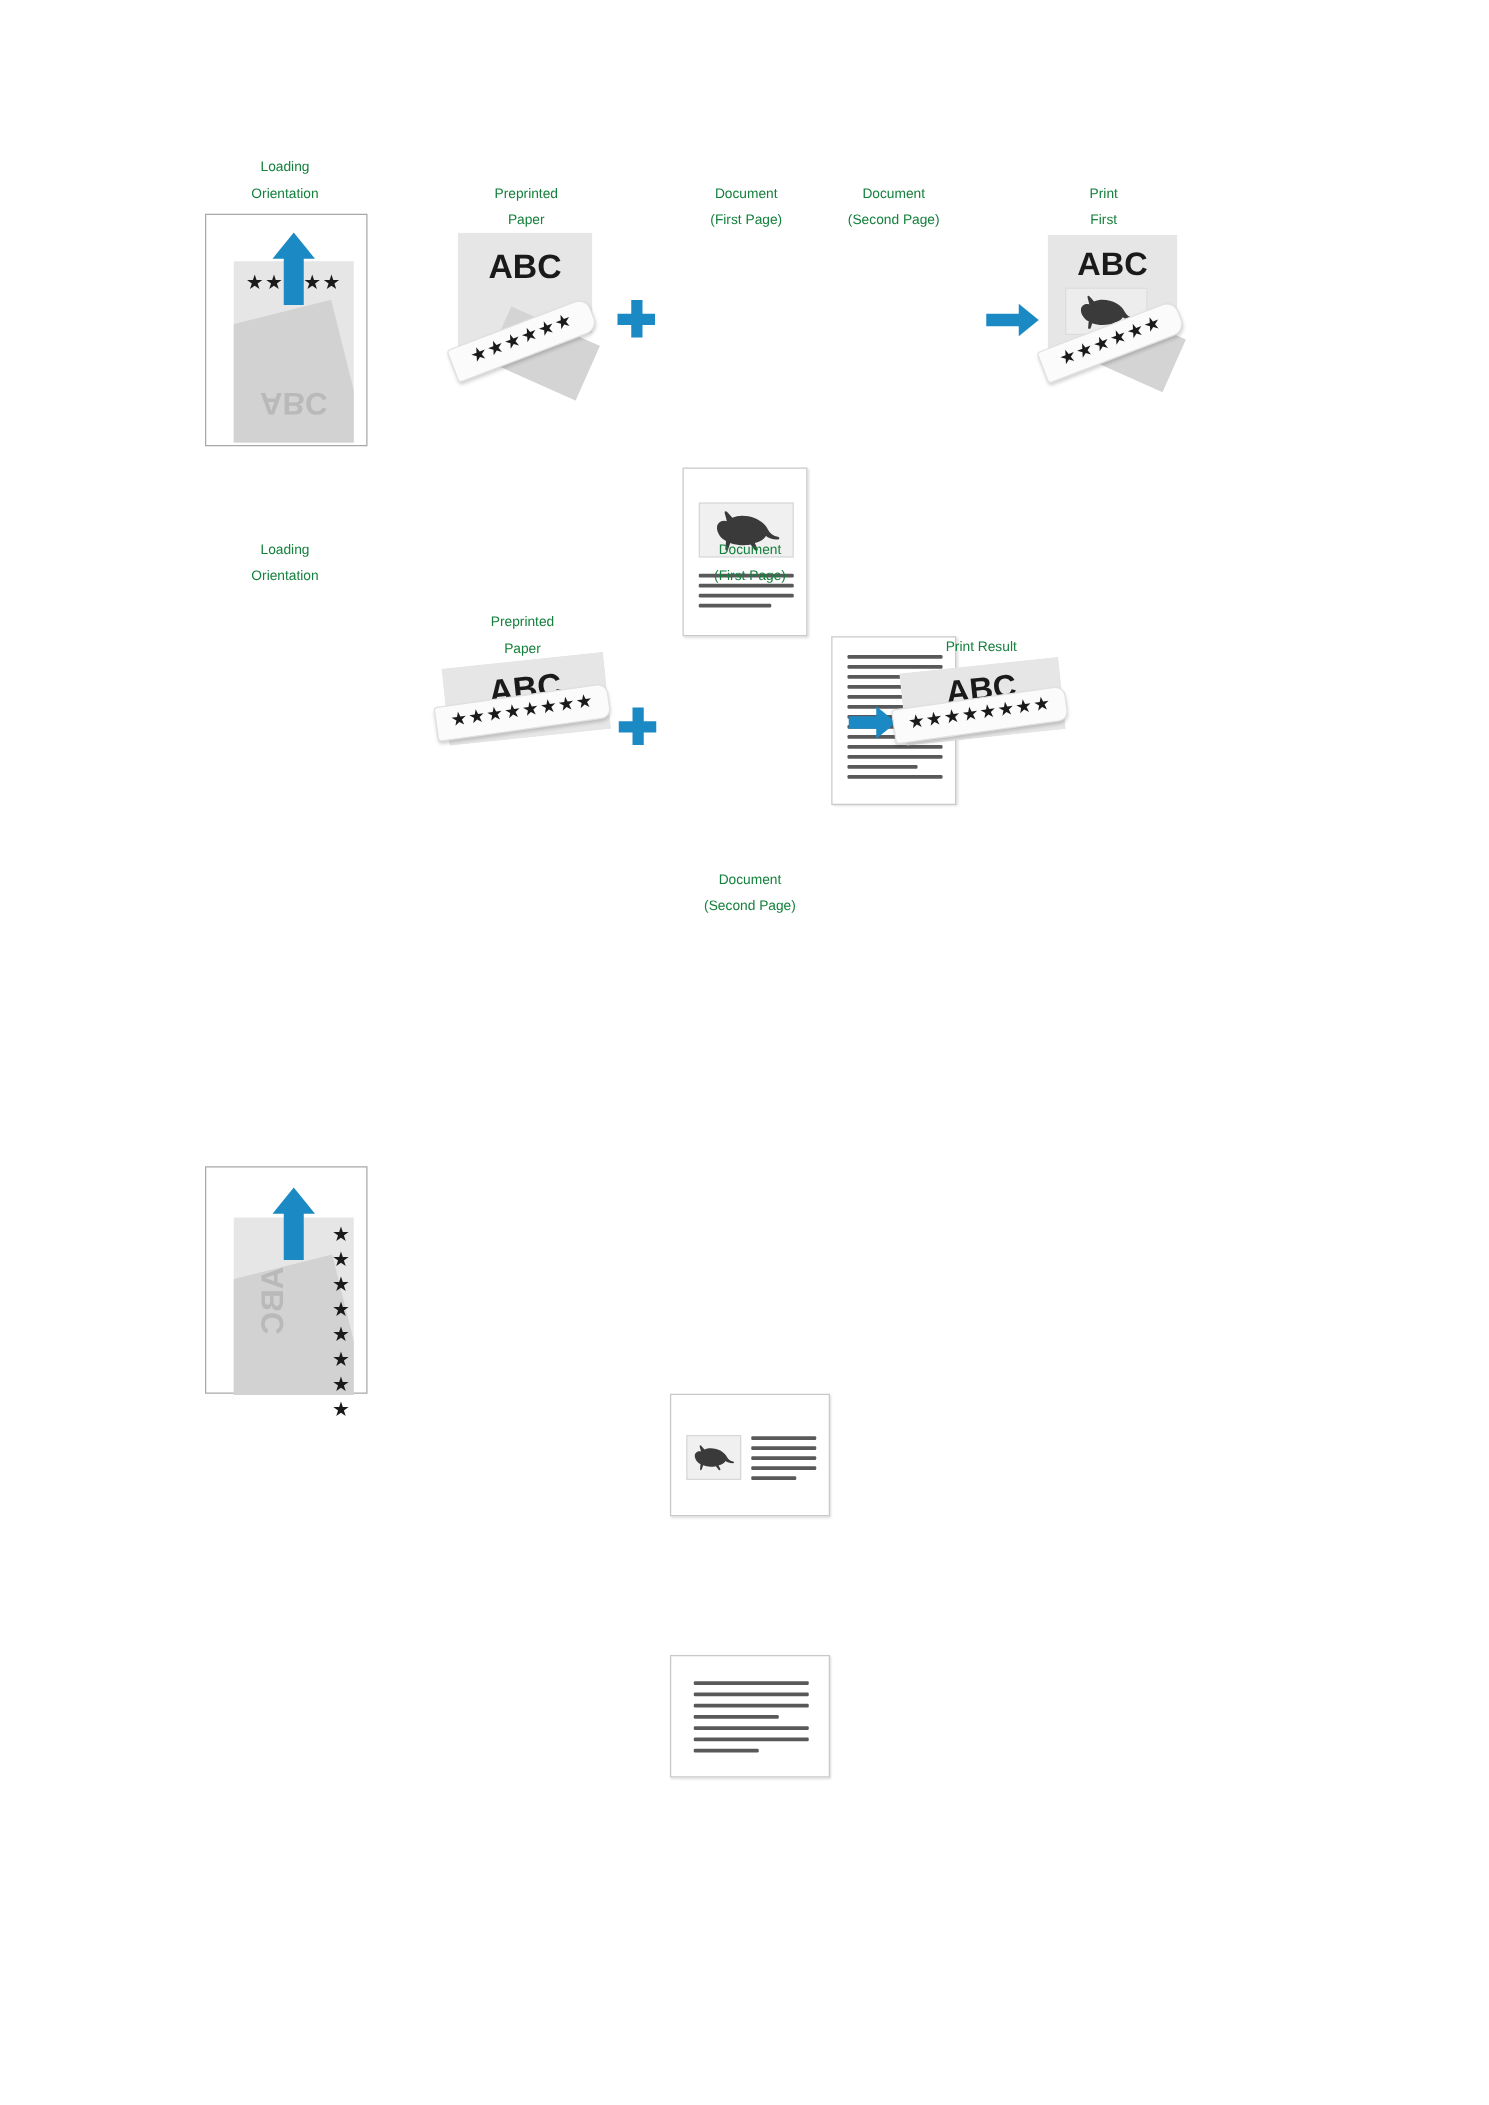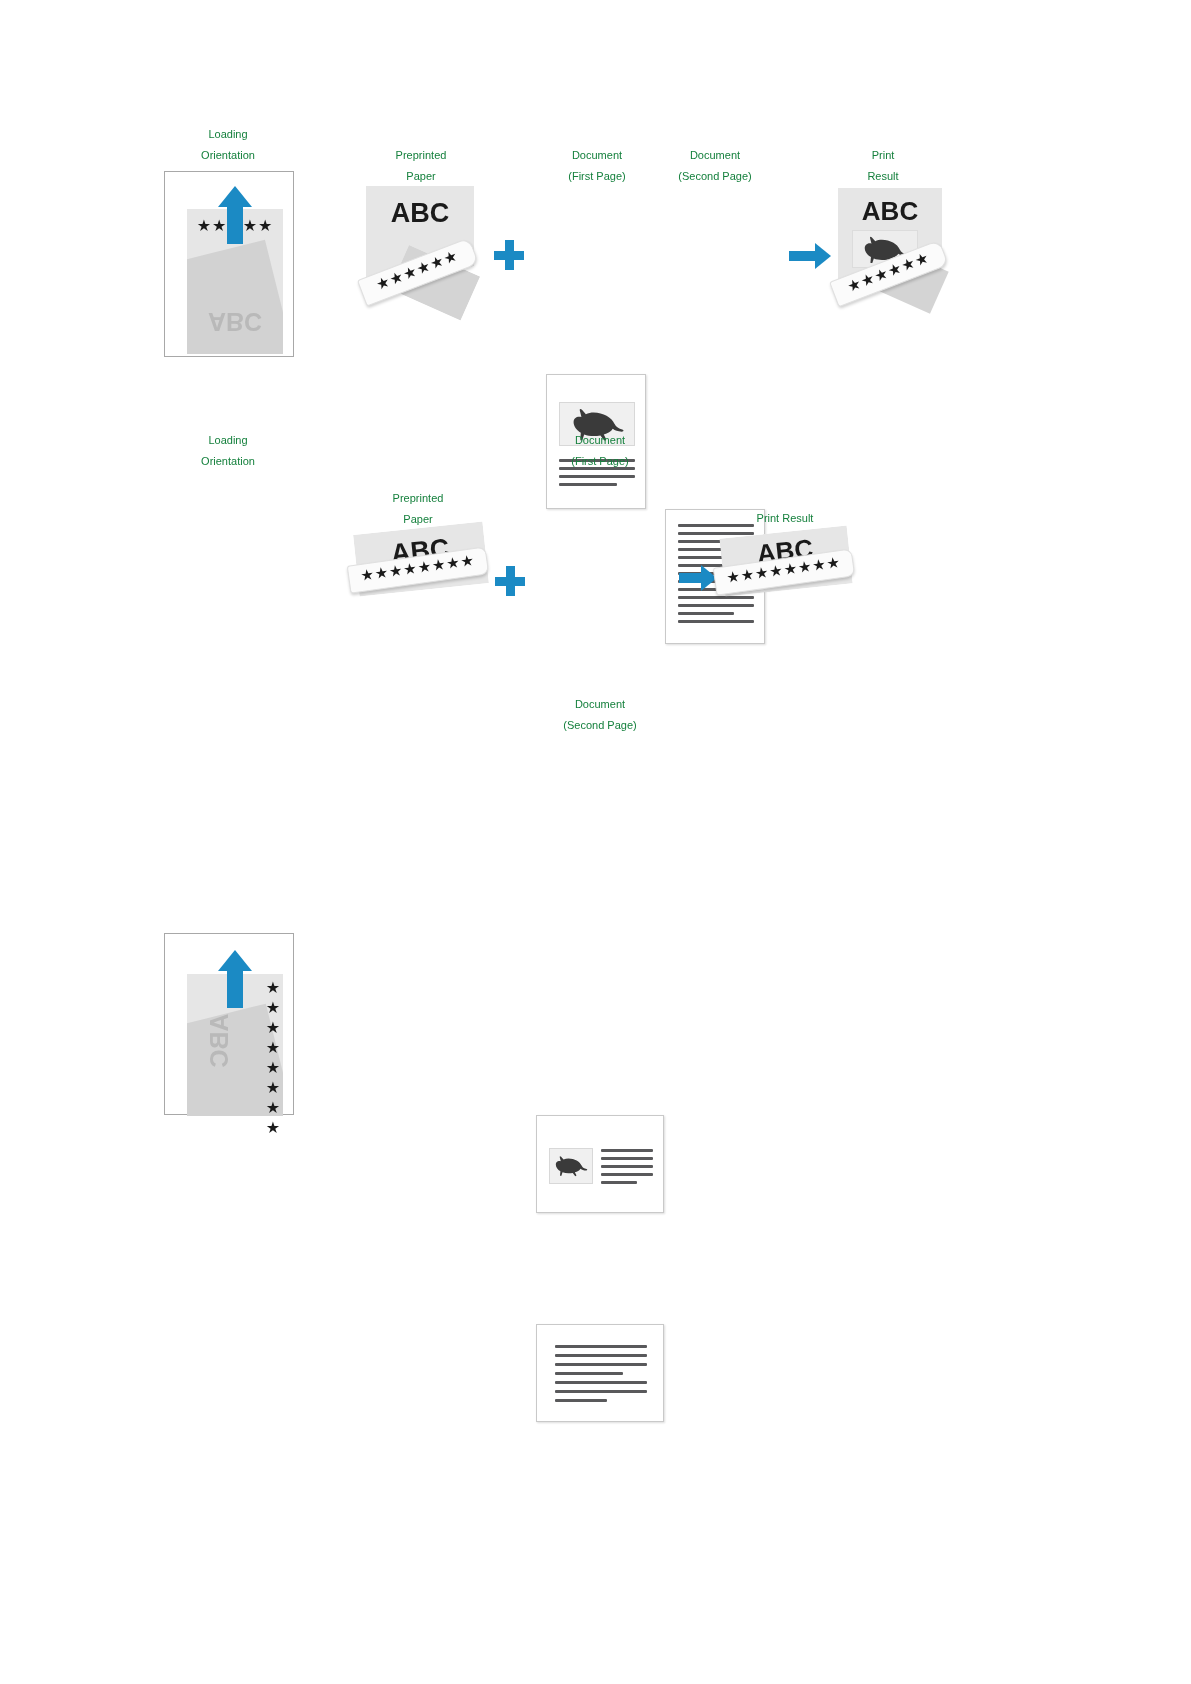--- a/index.html
+++ b/index.html
@@ -121,21 +121,21 @@
   <div class="rule" style="left:12px;top:102px;width:56px;"></div>
   <div class="rule" style="left:12px;top:110px;width:76px;"></div>
 </div>
 
 <div class="rarrow" style="left:789px;top:243px;width:42px;height:26px;">
   <div class="st" style="left:0;top:8px;width:28px;height:10px;"></div>
   <div class="hd" style="left:26px;top:0;"></div>
 </div>
 
 <div class="abs cap" style="left:809px;top:145px;width:148px;">Print
-Result</div>
+First</div>
 
 <div class="abs prep" style="left:838px;top:188px;width:104px;height:100px;">
   <div class="body" style="clip-path:polygon(0 0,100% 0,100% 74%,24% 100%,0 100%);"></div>
   <div class="fold" style="left:42%;top:54%;width:70%;height:46%;transform:rotate(24deg);transform-origin:left top;background:#d4d4d4;"></div>
   <div class="abc" style="top:8px;font-size:26px;">ABC</div>
   <div class="catbox" style="left:14px;top:42px;width:66px;height:38px;background:#ededed;border-color:#dcdcdc;">
     <svg class="cat" viewBox="0 0 100 60">
       <path fill="#3a3a3a" d="M22 18c-1-6-3-11-3-13 0-2 2-2 4 0l7 8c4-2 9-3 14-3 17 0 32 9 37 20 3 6 8 9 14 10 3 1 3 4-1 4-7 0-12-2-16-5-3 5-9 8-16 10l4 8c1 3-2 4-4 2l-6-8c-4 1-8 1-12 1-6 0-12-1-17-3l-3 9c-1 3-4 2-4-1l1-11C13 42 8 34 8 27c0-4 2-7 6-9 3-1 6-1 8 0z"></path>
     </svg>
   </div>

